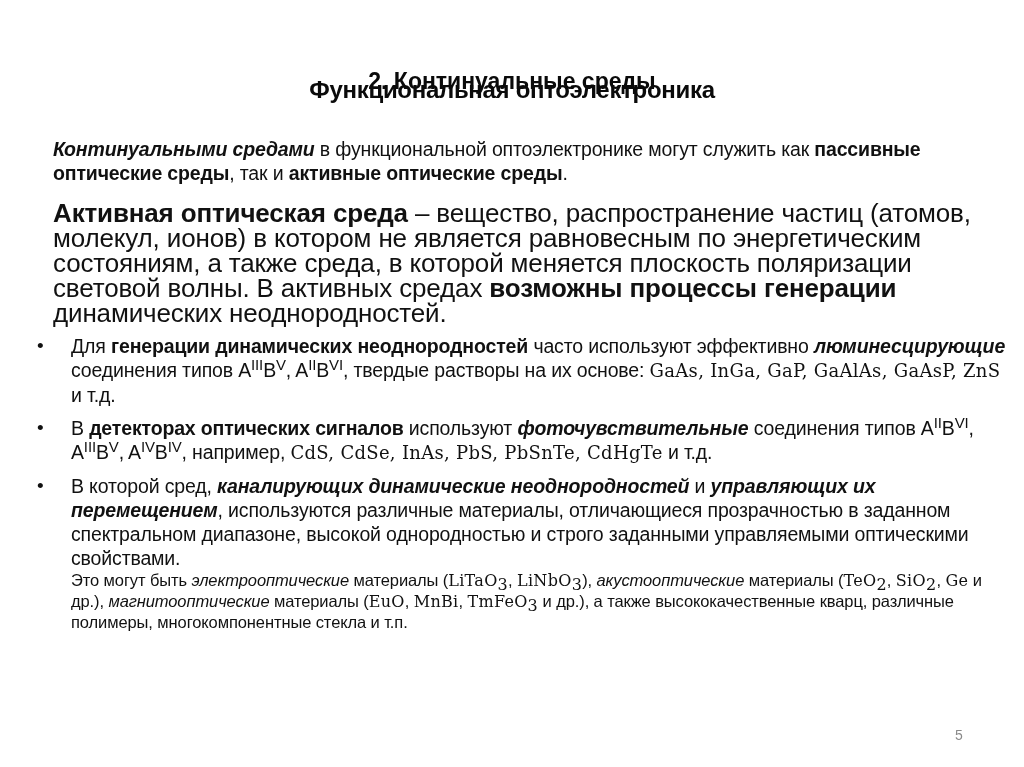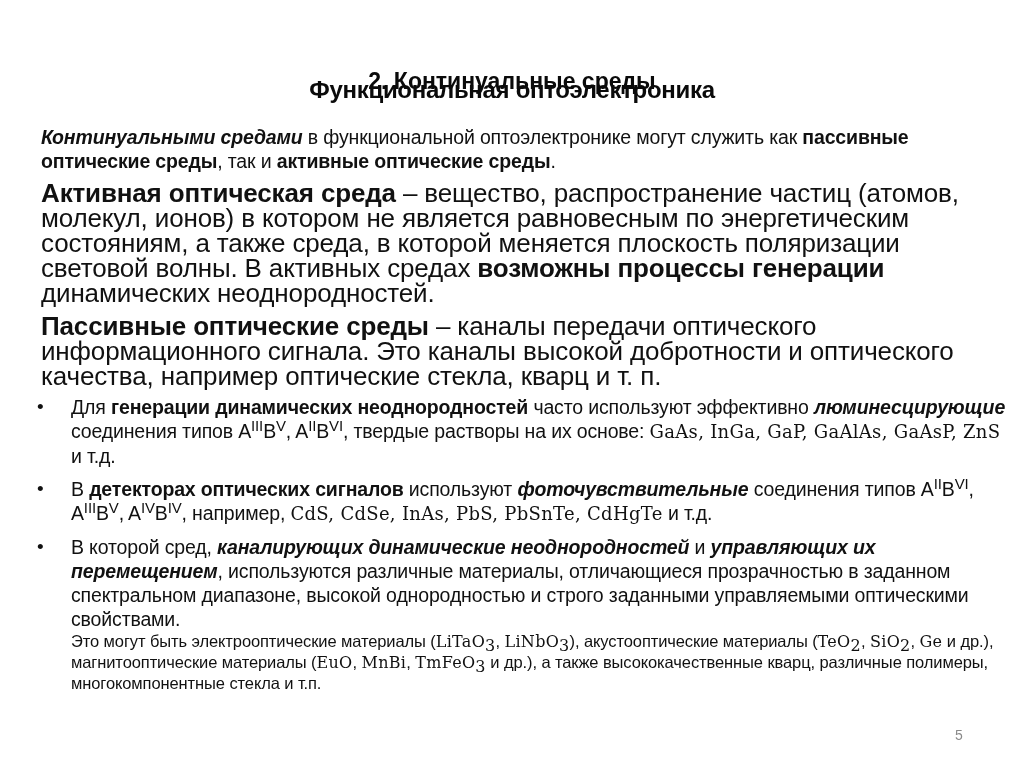--- a/index.html
+++ b/index.html
@@ -46,29 +46,29 @@
     .body {
       position: absolute;
       left: 37px;
       top: 121px;
       width: 975px;
     }
     .para {
       font-size: 19.5px;
       line-height: 24px;
       letter-spacing: -0.15px;
-      margin: 4px;
+      margin: 16px;
     }
     .para.big { font-size: 26px; line-height: 25px; }
     .p1 { margin-bottom: 8px; }
     .p2 { margin-bottom: 8px; }
     .p3 { margin-bottom: 6px; }
     b { font-weight: bold; }
     .bi { font-weight: bold; font-style: italic; }
-    .it { }
+    .it { font-style: italic; }
     .chem {
       font-family: "DejaVu Serif", "Liberation Serif", serif;
       font-size: 18px;
       letter-spacing: 0.3px;
     }
     sup, sub { font-size: 15px; line-height: 0; }
     sup { vertical-align: 7px; }
     sub { vertical-align: -4px; }
     .bullets { margin: 0; padding: 0; list-style: none; }
     .bullet {
@@ -104,21 +104,20 @@
 <div class="slide">
   <div class="title">Функциональная оптоэлектроника</div>
   <div class="subtitle">2. Континуальные среды</div>
 
   <div class="body">
 
     <p class="para p1"><span class="bi">Континуальными средами</span><span> в функциональной оптоэлектронике могут служить как </span><b>пассивные оптические среды</b><span>, так и </span><b>активные оптические среды</b><span>.</span></p>
 
     <p class="para big p2"><b>Активная оптическая среда</b><span> – вещество, распространение частиц (атомов, молекул, ионов) в котором не является равновесным по энергетическим состояниям, а также среда, в которой меняется плоскость поляризации световой волны. В активных средах </span><b>возможны процессы генерации</b><span> динамических неоднородностей.</span></p>
 
-    <p class="para big p3"><b>Пассивные оптические среды</b><span> – каналы передачи оптического информационного сигнала. Это каналы высокой добротности и оптического качества, например оптические стекла, кварц и т. п.</span></p>
 
     <ul class="bullets">
       <li class="bullet">
         <span class="dot">•</span>
         <span>Для </span><b>генерации динамических неоднородностей</b><span> часто используют эффективно </span><span class="bi">люминесцирующие</span><span> соединения типов A</span><sup>III</sup><span>B</span><sup>V</sup><span>, A</span><sup>II</sup><span>B</span><sup>VI</sup><span>, твердые растворы на их основе: </span><span class="chem">GaAs, InGa, GaP, GaAlAs, GaAsP, ZnS</span><span> и т.д.</span>
       </li>
 
       <li class="bullet">
         <span class="dot">•</span>
         <span>В </span><b>детекторах оптических сигналов</b><span> используют </span><span class="bi">фоточувствительные</span><span> соединения типов A</span><sup>II</sup><span>B</span><sup>VI</sup><span>, A</span><sup>III</sup><span>B</span><sup>V</sup><span>, A</span><sup>IV</sup><span>B</span><sup>IV</sup><span>, например, </span><span class="chem">CdS, CdSe, InAs, PbS, PbSnTe, CdHgTe</span><span> и т.д.</span>

